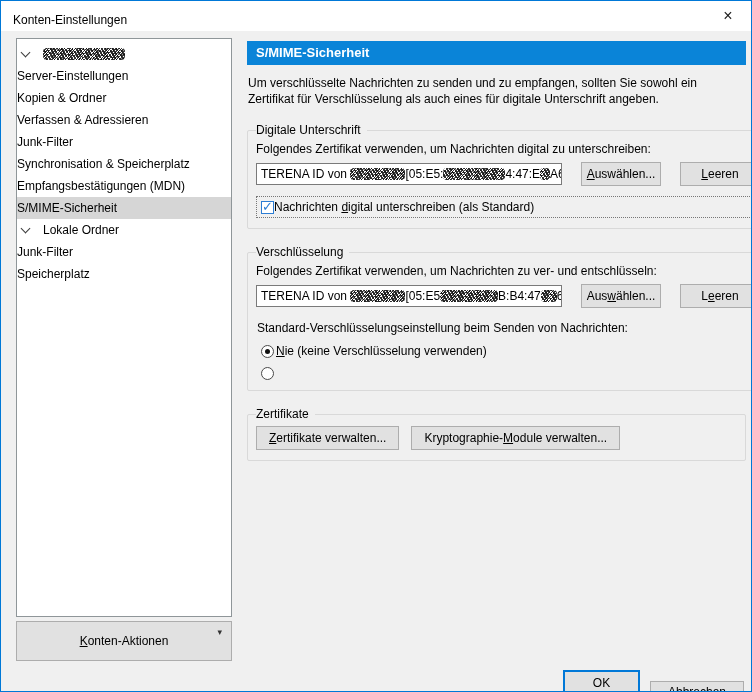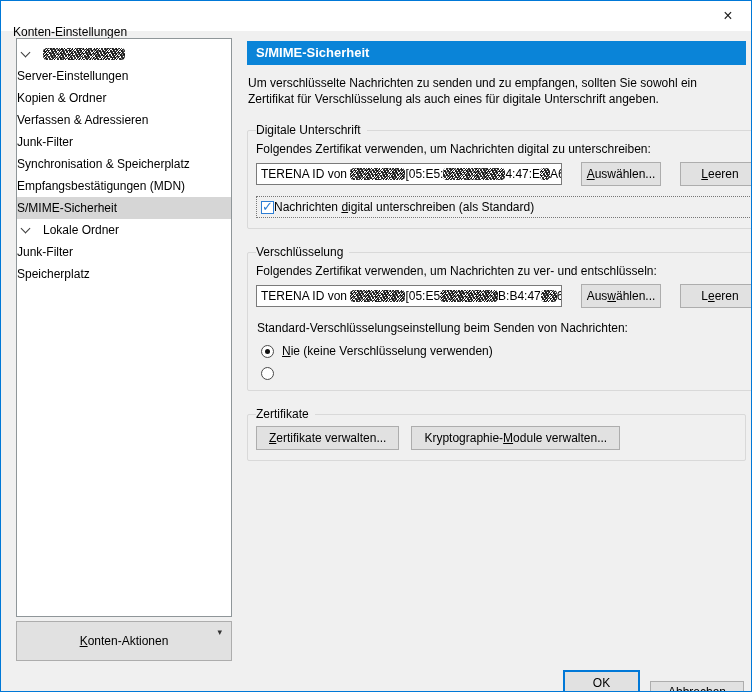--- a/index.html
+++ b/index.html
@@ -10,21 +10,21 @@
   }
   .window{
     position:relative;width:750px;height:690px;margin:0;
     background:#f0f0f0;border:1px solid #0078d7;overflow:hidden;
   }
   
   .titlebar{
     position:absolute;left:0;top:0;right:0;height:30px;background:#ffffff;
   }
   .titlebar .title{
-    position:absolute;left:12px;top:24px;font-size:12px;color:#000;
+    position:absolute;left:12px;top:12px;font-size:12px;color:#000;
   }
   .close-btn{
     position:absolute;right:12px;top:5px;width:22px;height:20px;
     display:flex;align-items:center;justify-content:center;
     font-size:16px;color:#1a1a1a;cursor:default;line-height:1;
   }
   
   .tree-box{
     position:absolute;left:15px;top:37px;width:216px;height:579px;
     background:#ffffff;border:1px solid #8f9699;box-sizing:border-box;
@@ -104,21 +104,21 @@
   .std-label{margin:13px 0 0 1px;}
   .radio-row{margin-top:9px;display:flex;align-items:center;padding-left:5px;}
   .radio{
     width:13px;height:13px;box-sizing:border-box;border:1px solid #4a4a4a;
     border-radius:50%;background:#fff;position:relative;flex:0 0 13px;cursor:default;
   }
   .radio.on::after{
     content:"";position:absolute;left:3px;top:3px;width:5px;height:5px;
     border-radius:50%;background:#111;
   }
-  .radio-row .rd-label{margin-left:8px;}
+  .radio-row .rd-label{margin-left:2px;}
   .cert-btn-row{display:flex;margin-top:3px;}
   .cert-btn-row .btn{margin-right:12px;}
   u{text-decoration:underline;}
   
   .footer{position:absolute;right:7px;top:669px;display:flex;}
   .footer .btn.ok{
     width:77px;border:2px solid #0078d7;height:25px;
   }
   .footer .btn.cancel{width:94px;margin-left:10px;height:21px;margin-top:11px;}
 </style>

